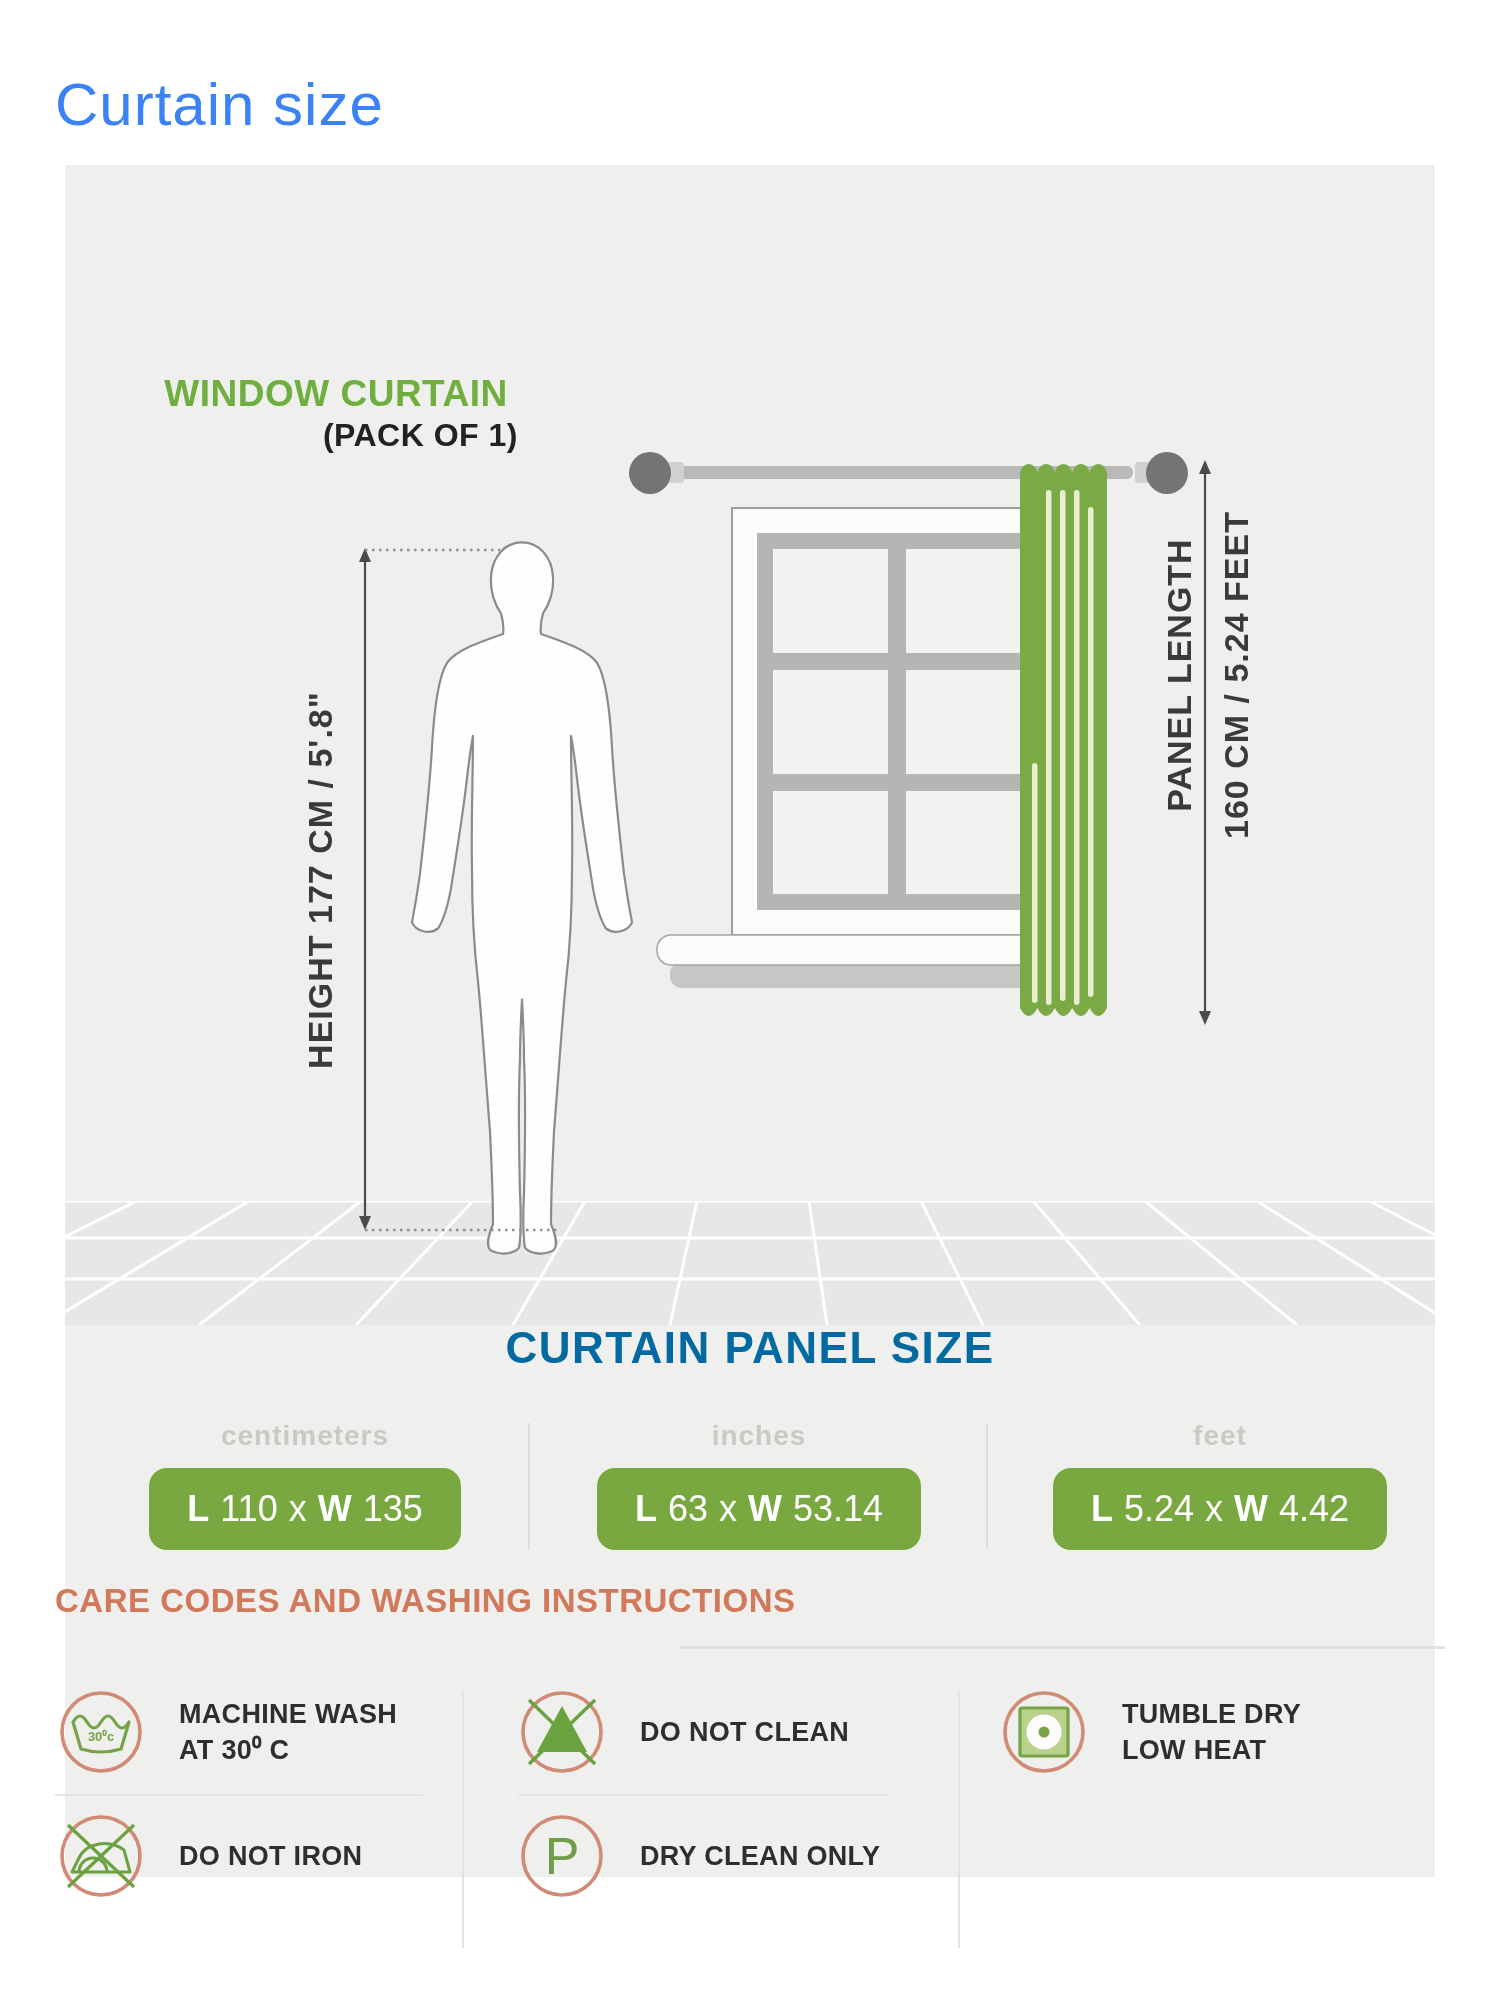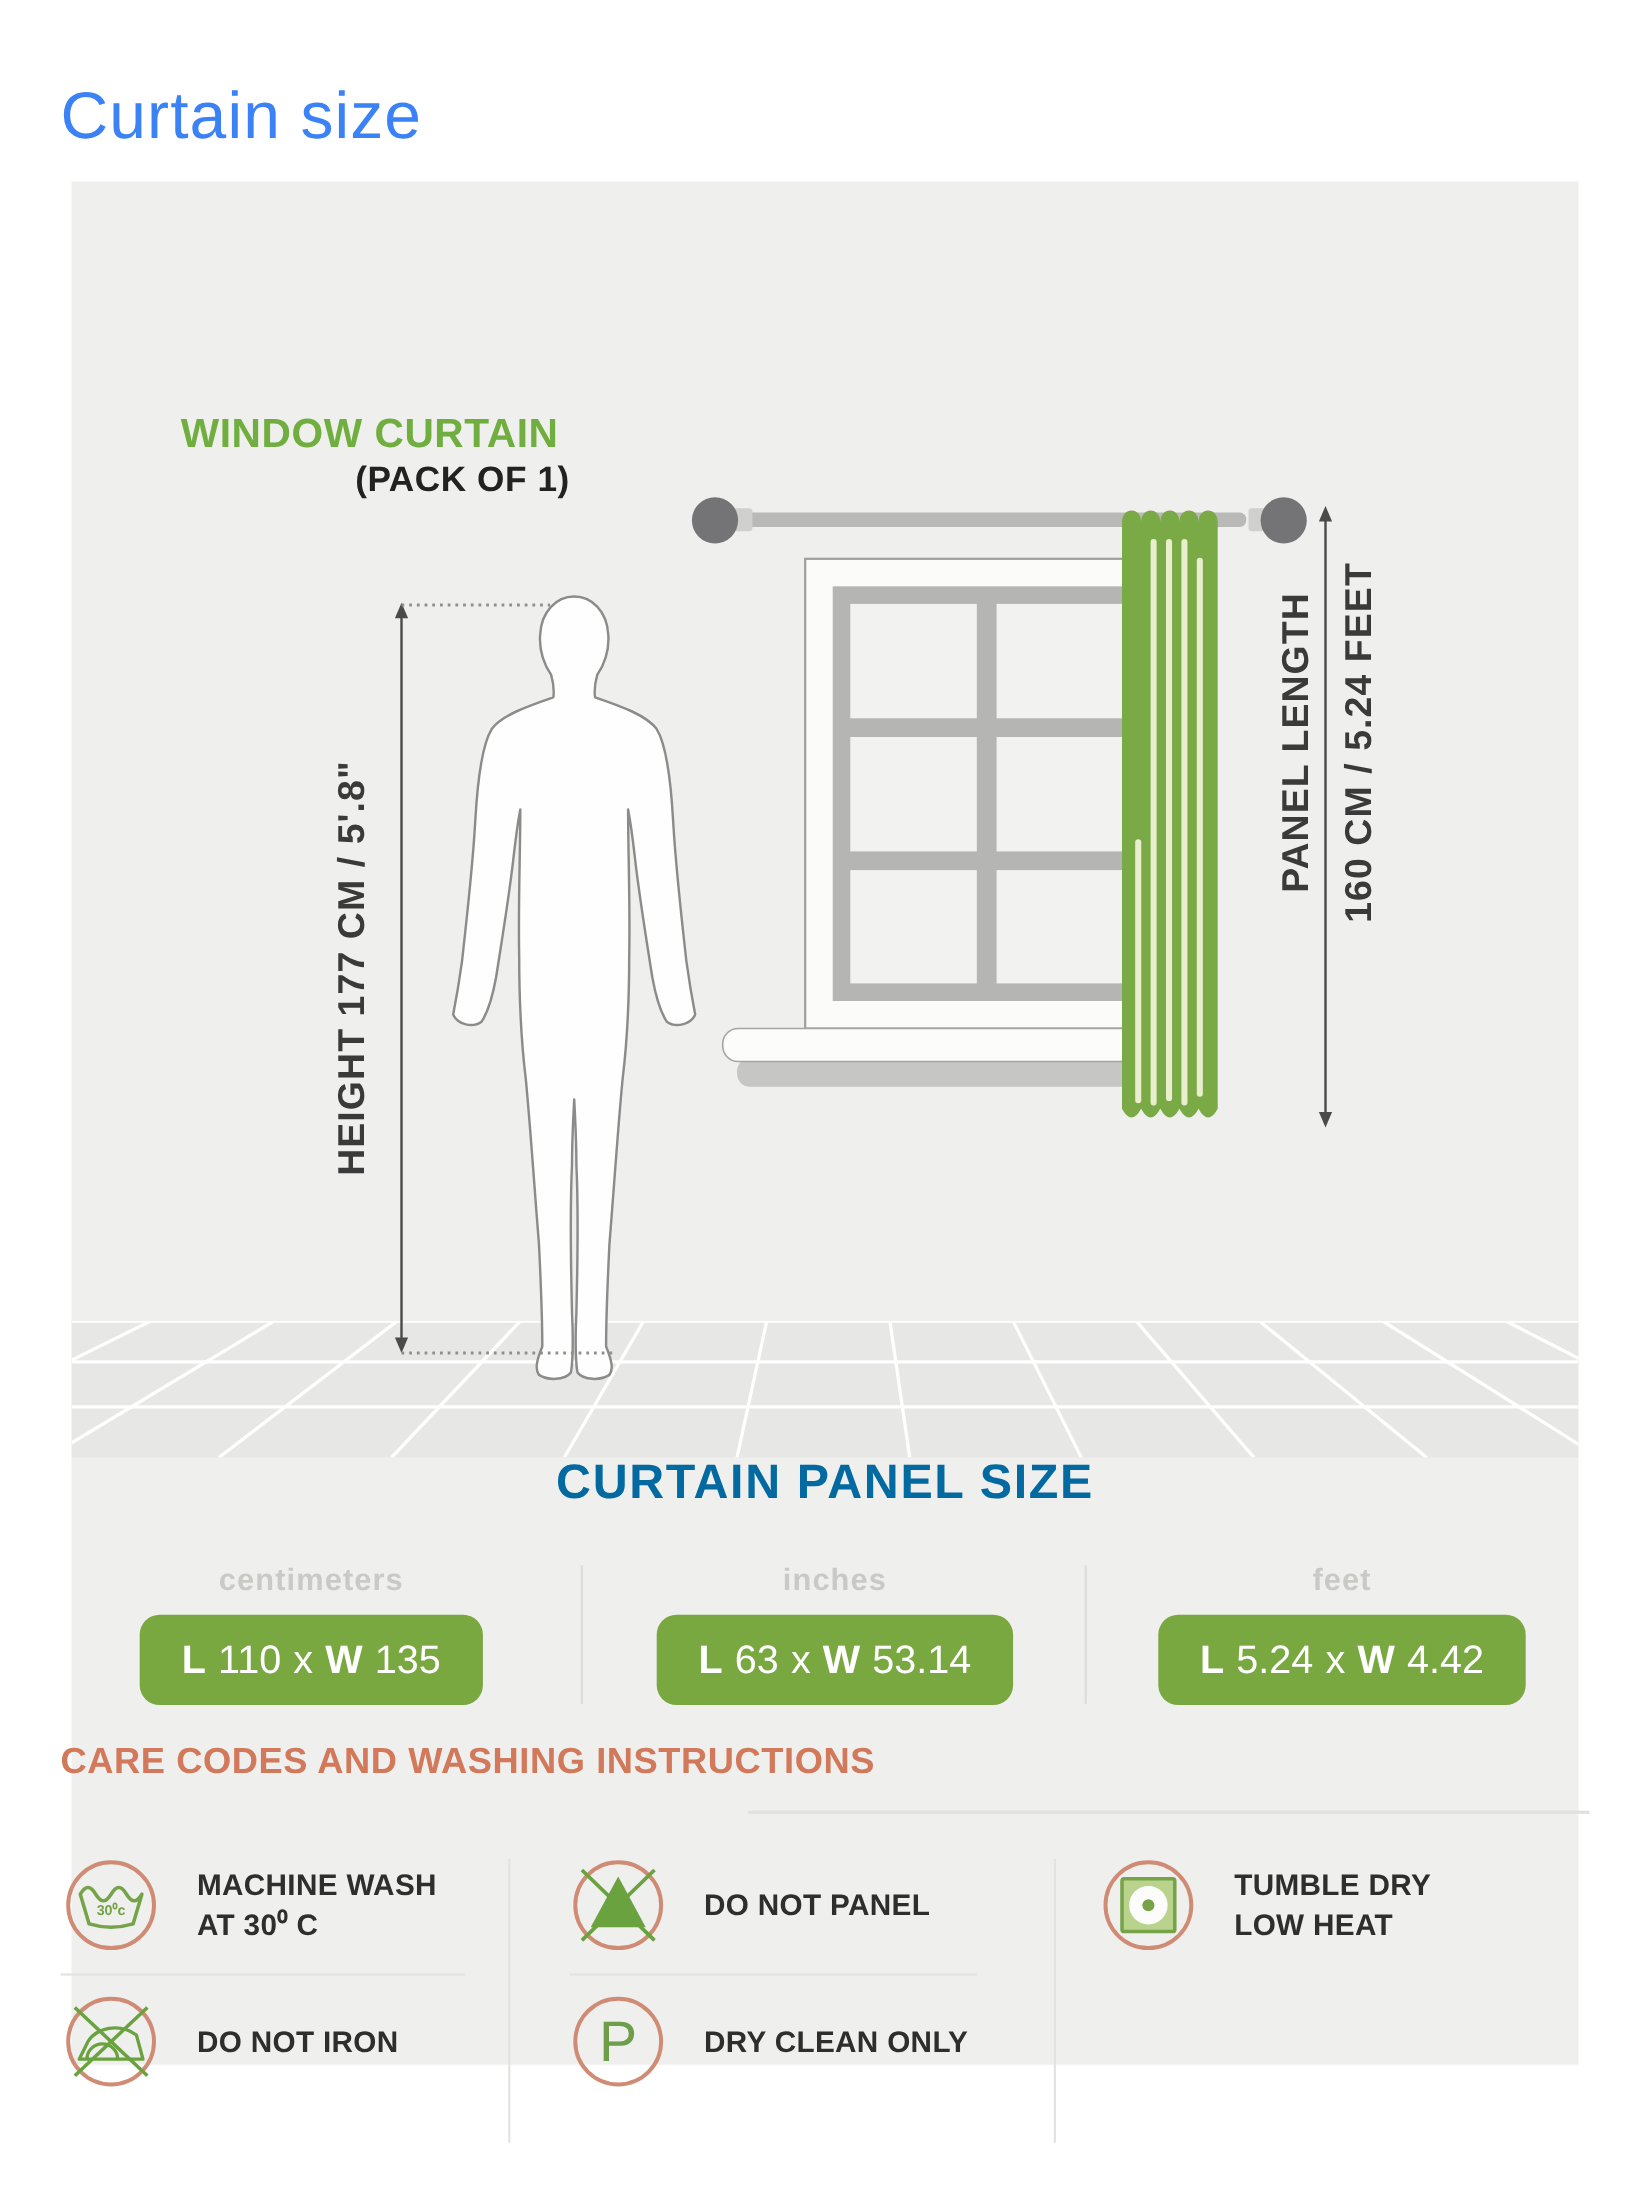--- a/index.html
+++ b/index.html
@@ -142,21 +142,21 @@
 
     <div class="product-name">WINDOW CURTAIN</div>
     <div class="pack-label">(PACK OF 1)</div>
 
     <div class="vlabel height-label">HEIGHT 177 CM / 5'.8"</div>
     <div class="vlabel pl-label-1">PANEL LENGTH</div>
     <div class="vlabel pl-label-2">160 CM / 5.24 FEET</div>
 
     <div class="size-title">CURTAIN PANEL SIZE</div>
 
-    <div class="size-col" style="left:38px;width:360px;">
+    <div class="size-col" style="left:60px;width:360px;">
       <div class="unit">centimeters</div>
       <div class="pill">
         <b>L</b>
         <span>110</span>
         <span>x</span>
         <b>W</b>
         <span>135</span>
       </div>
     </div>
     <div class="col-divider" style="left:463px;"></div>
@@ -199,21 +199,21 @@
   </div>
 
   <div class="care-item" style="left:518px;top:1688px;">
     <svg class="care-icon" viewBox="0 0 88 88">
       <circle cx="44" cy="44" r="39" fill="none" stroke="#cf8b74" stroke-width="3.6"></circle>
       <polygon points="44,18 19,64 69,64" fill="#69a23e"></polygon>
       <line x1="11" y1="12" x2="77" y2="76" stroke="#69a23e" stroke-width="3.4"></line>
       <line x1="77" y1="12" x2="11" y2="76" stroke="#69a23e" stroke-width="3.4"></line>
     </svg>
     <div class="care-label">
-      <div>DO NOT PANEL</div>
+      <div>DO NOT CLEAN</div>
       <div></div>
     </div>
   </div>
 
   <div class="care-item" style="left:57px;top:1812px;">
     <svg class="care-icon" viewBox="0 0 88 88">
       <circle cx="44" cy="44" r="39" fill="none" stroke="#cf8b74" stroke-width="3.6"></circle>
       <path d="M15,60 L73,60 L67,38 Q56,30 42,32 Q26,35 21,48 Z" fill="none" stroke="#69a23e" stroke-width="3" stroke-linejoin="round"></path>
       <path d="M22,60 A14,14 0 0 1 50,60" fill="none" stroke="#69a23e" stroke-width="3"></path>
       <line x1="11" y1="13" x2="77" y2="75" stroke="#69a23e" stroke-width="3.2"></line>

